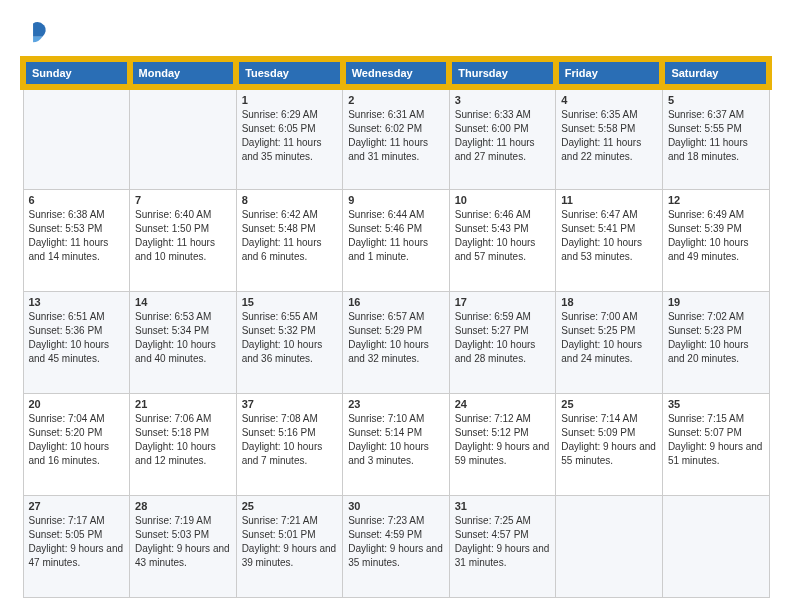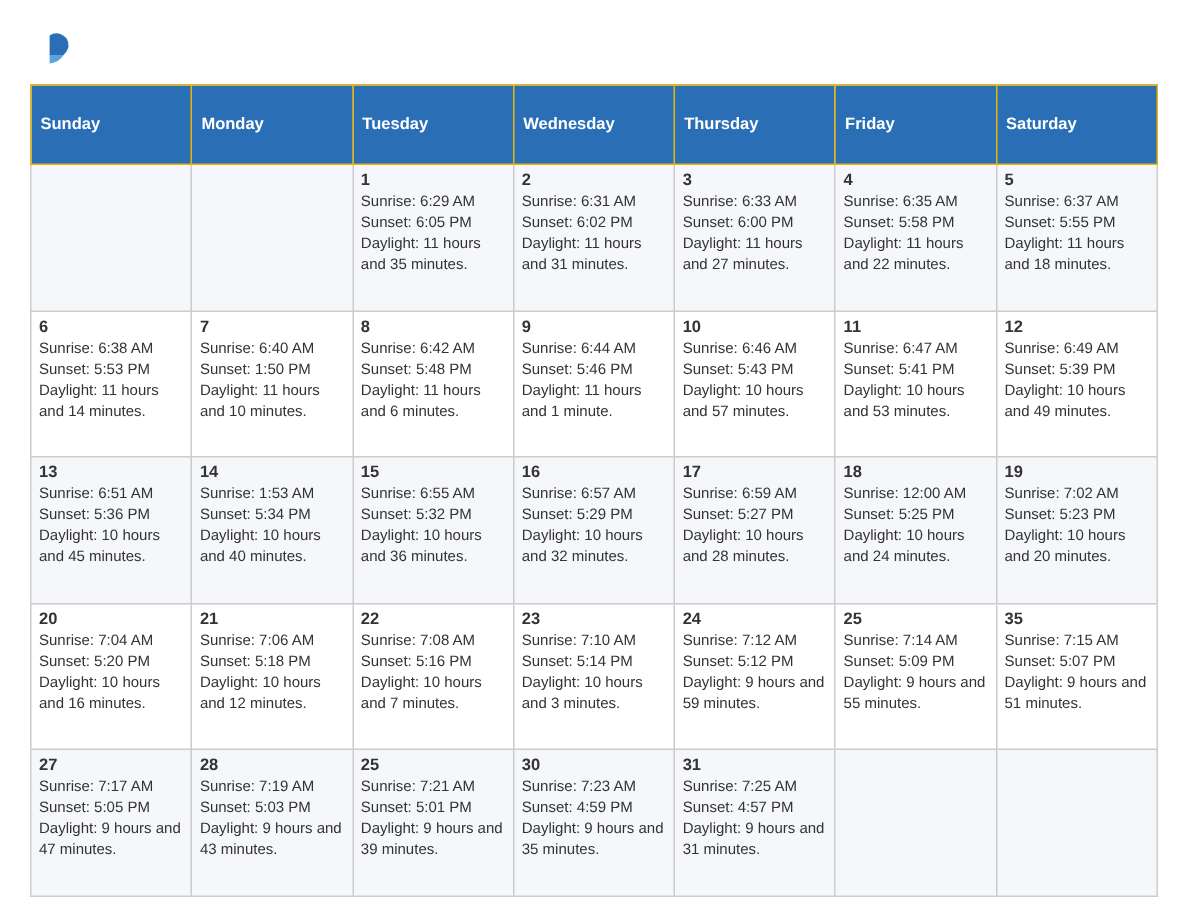--- a/index.html
+++ b/index.html
@@ -63,23 +63,23 @@
     table {
       width: 100%;
       border-collapse: collapse;
       flex: 1;
     }
     thead th {
       background-color: #2a6eb5;
       color: #fff;
       font-size: 11px;
       font-weight: bold;
-      padding: 20px 6px;
+      padding: 5px 6px;
       text-align: left;
-      border: 1px solid #eab308;
+      border: 6px solid #eab308;
     }
     tbody td {
       border: 1px solid #ccc;
       vertical-align: top;
       padding: 4px 5px;
       font-size: 9.2px;
       color: #333;
       width: calc(100% / 7);
       height: 90px;
     }
@@ -216,21 +216,21 @@
         </tr>
         <tr>
           <td>
             <span class="day-num">13</span>
             <div class="cell-content">Sunrise: 6:51 AM
 Sunset: 5:36 PM
 Daylight: 10 hours and 45 minutes.</div>
           </td>
           <td>
             <span class="day-num">14</span>
-            <div class="cell-content">Sunrise: 1:53 AM
+            <div class="cell-content">Sunrise: 6:53 AM
 Sunset: 5:34 PM
 Daylight: 10 hours and 40 minutes.</div>
           </td>
           <td>
             <span class="day-num">15</span>
             <div class="cell-content">Sunrise: 6:55 AM
 Sunset: 5:32 PM
 Daylight: 10 hours and 36 minutes.</div>
           </td>
           <td>
@@ -240,21 +240,21 @@
 Daylight: 10 hours and 32 minutes.</div>
           </td>
           <td>
             <span class="day-num">17</span>
             <div class="cell-content">Sunrise: 6:59 AM
 Sunset: 5:27 PM
 Daylight: 10 hours and 28 minutes.</div>
           </td>
           <td>
             <span class="day-num">18</span>
-            <div class="cell-content">Sunrise: 12:00 AM
+            <div class="cell-content">Sunrise: 7:00 AM
 Sunset: 5:25 PM
 Daylight: 10 hours and 24 minutes.</div>
           </td>
           <td>
             <span class="day-num">19</span>
             <div class="cell-content">Sunrise: 7:02 AM
 Sunset: 5:23 PM
 Daylight: 10 hours and 20 minutes.</div>
           </td>
         </tr>
@@ -265,21 +265,21 @@
 Sunset: 5:20 PM
 Daylight: 10 hours and 16 minutes.</div>
           </td>
           <td>
             <span class="day-num">21</span>
             <div class="cell-content">Sunrise: 7:06 AM
 Sunset: 5:18 PM
 Daylight: 10 hours and 12 minutes.</div>
           </td>
           <td>
-            <span class="day-num">22</span>
+            <span class="day-num">37</span>
             <div class="cell-content">Sunrise: 7:08 AM
 Sunset: 5:16 PM
 Daylight: 10 hours and 7 minutes.</div>
           </td>
           <td>
             <span class="day-num">23</span>
             <div class="cell-content">Sunrise: 7:10 AM
 Sunset: 5:14 PM
 Daylight: 10 hours and 3 minutes.</div>
           </td>

